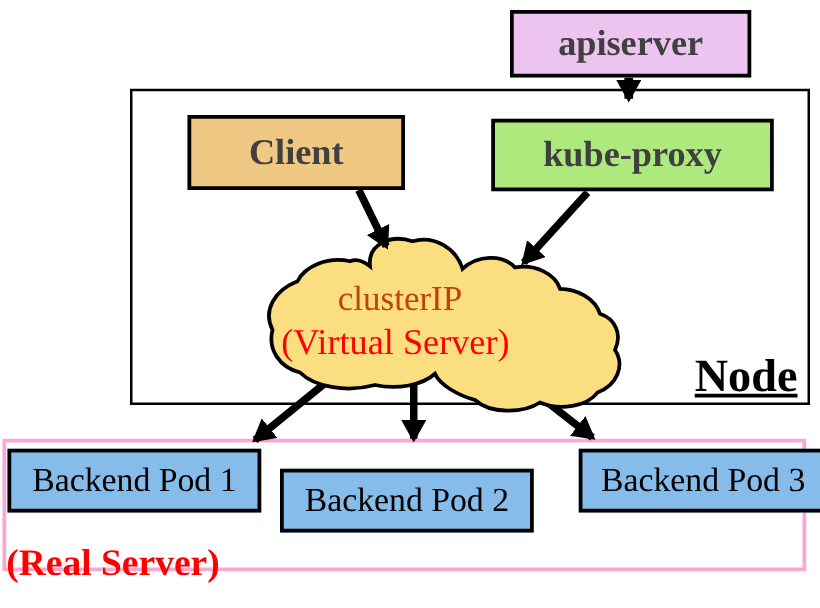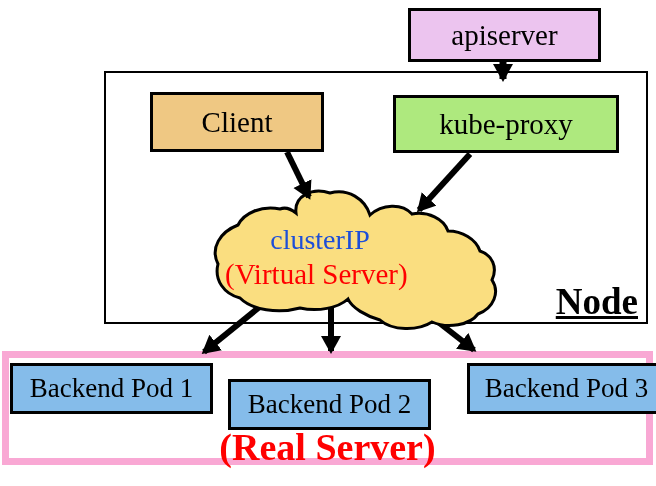--- a/index.html
+++ b/index.html
@@ -21,43 +21,44 @@
   .node-box {
     left: 104px; top: 71px;
     width: 540px; height: 249px;
     border: 2px solid #000;
     background: #fff;
     z-index: 1;
   }
   .real-server-box {
     left: 2px; top: 351px;
     width: 637px; height: 100px;
-    border: 7px solid #f9a8d4;
+    border: 3px solid #f9a8d4;
     background: #fff;
     z-index: 1;
   }
 
   
   .layer {
     left: 0; top: 0;
     width: 656px; height: 486px;
     z-index: 2;
     pointer-events: none;
   }
 
   
   .label-box {
     display: flex;
     align-items: center;
     justify-content: center;
     border: 3px solid #000;
     font-size: 29px;
-    color: #000000;
+    color: #404040;
     z-index: 3;
     box-sizing: border-box;
+    font-weight: bold;
   }
   .apiserver-box { left: 408px; top: 8px;  width: 193px; height: 54px; background: var(--apiserver-fill); }
   .client-box    { left: 150px; top: 92px; width: 174px; height: 60px; background: var(--client-fill); }
   .kubeproxy-box { left: 393px; top: 95px; width: 226px; height: 58px; background: var(--kube-proxy-fill); }
 
   .pod-box {
     position: absolute;
     top: 5px;
     height: 51px;
     background: var(--pod-fill);
@@ -71,42 +72,41 @@
   }
   .pod-1 { left: 1px;   width: 203px; }
   .pod-2 { left: 219px; width: 203px; margin-top: 16px; }
   .pod-3 { left: 438px; width: 199px; margin-left: 20px; }
 
   
   .cloud-title {
     left: 240px; top: 224px; width: 160px;
     text-align: center;
     font-size: 28px;
-    color: #1d4ed8;
+    color: #c2410c;
     z-index: 4;
   }
   .cloud-subtitle {
     left: 225px; top: 258px; width: 210px;
     font-size: 29px;
     color: var(--accent-red);
     z-index: 4;
   }
   .node-label {
     right: 18px; top: 280px;
     font-size: 37px;
     font-weight: bold;
     color: #000;
     z-index: 4;
     text-decoration: underline;
   }
   .real-server-label {
     position: absolute;
-    left: 0; top: 67px; width: 100%;
-    text-align: center;
-    font-size: 38px;
+    left: 0; top: 80px; width: 100%;
+    font-size: 30px;
     font-weight: bold;
     color: var(--accent-red);
   }
 </style>
 </head>
 <body>
 
 <div class="canvas">
 
   <div class="abs node-box"></div>

